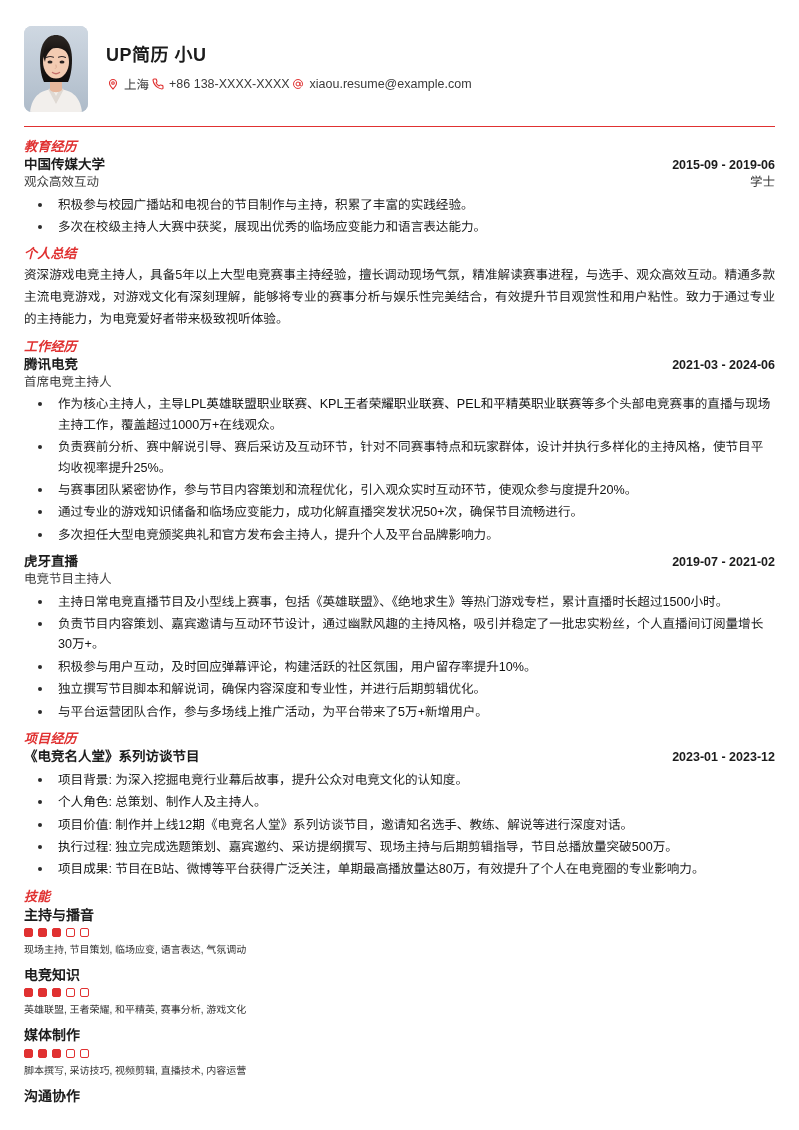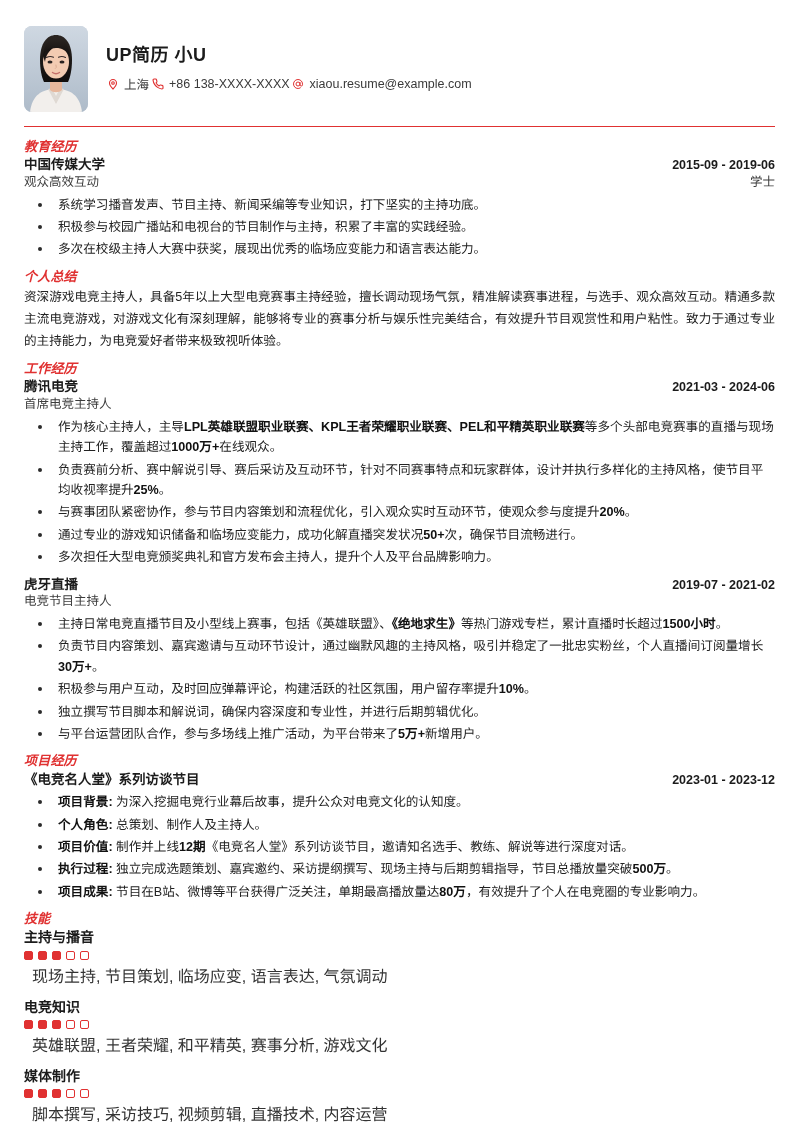--- a/index.html
+++ b/index.html
@@ -155,21 +155,21 @@
     border-radius: 50%;
     background: #2b2b2b;
   }
   .summary-text {
     font-size: 12.6px;
     line-height: 1.75;
     color: #222;
     text-align: justify;
     margin: 0;
   }
-  b, strong { font-weight: 700; color: #111; }
+  b, strong { font-weight: 400; color: #111; }
 
   
   .skill { margin-bottom: 9px; }
   .skill-name {
     font-size: 14px;
     font-weight: 700;
     color: #1b1b1b;
     margin-bottom: 4px;
     line-height: 1.3;
   }
@@ -181,24 +181,23 @@
   .dot {
     width: 9px;
     height: 9px;
     border-radius: 2px;
     box-sizing: border-box;
     border: 1.6px solid #e03131;
   }
   .dot.filled { background: #e03131; }
   .dot.empty { background: #ffffff; }
   .skill-kw {
-    font-size: 16px;
+    font-size: 10px;
     color: #333;
     line-height: 1.5;
-    margin-left: 8px;
   }
 </style>
 </head>
 <body>
 
 <div class="page">
 
   <div class="header">
     <div class="photo">
       <svg viewBox="0 0 64 86" preserveAspectRatio="xMidYMid slice" aria-hidden="true">
@@ -281,21 +280,20 @@
     <div class="entry">
       <div class="entry-head">
         <div class="entry-org">中国传媒大学</div>
         <div class="entry-date">2015-09 - 2019-06</div>
       </div>
       <div class="entry-sub">
         <div class="entry-role">观众高效互动</div>
         <div class="entry-degree">学士</div>
       </div>
       <ul class="bullets">
-          <li>系统学习播音发声、节目主持、新闻采编等专业知识，打下坚实的主持功底。</li>
           <li>积极参与校园广播站和电视台的节目制作与主持，积累了丰富的实践经验。</li>
           <li>多次在校级主持人大赛中获奖，展现出优秀的临场应变能力和语言表达能力。</li>
         </ul>
     </div>
   </div>
 
   <div class="section">
     <div class="section-title">个人总结</div>
     <p class="summary-text">资深游戏电竞主持人，具备5年以上大型电竞赛事主持经验，擅长调动现场气氛，精准解读赛事进程，与选手、观众高效互动。精通多款主流电竞游戏，对游戏文化有深刻理解，能够将专业的赛事分析与娱乐性完美结合，有效提升节目观赏性和用户粘性。致力于通过专业的主持能力，为电竞爱好者带来极致视听体验。</p>
   </div>

